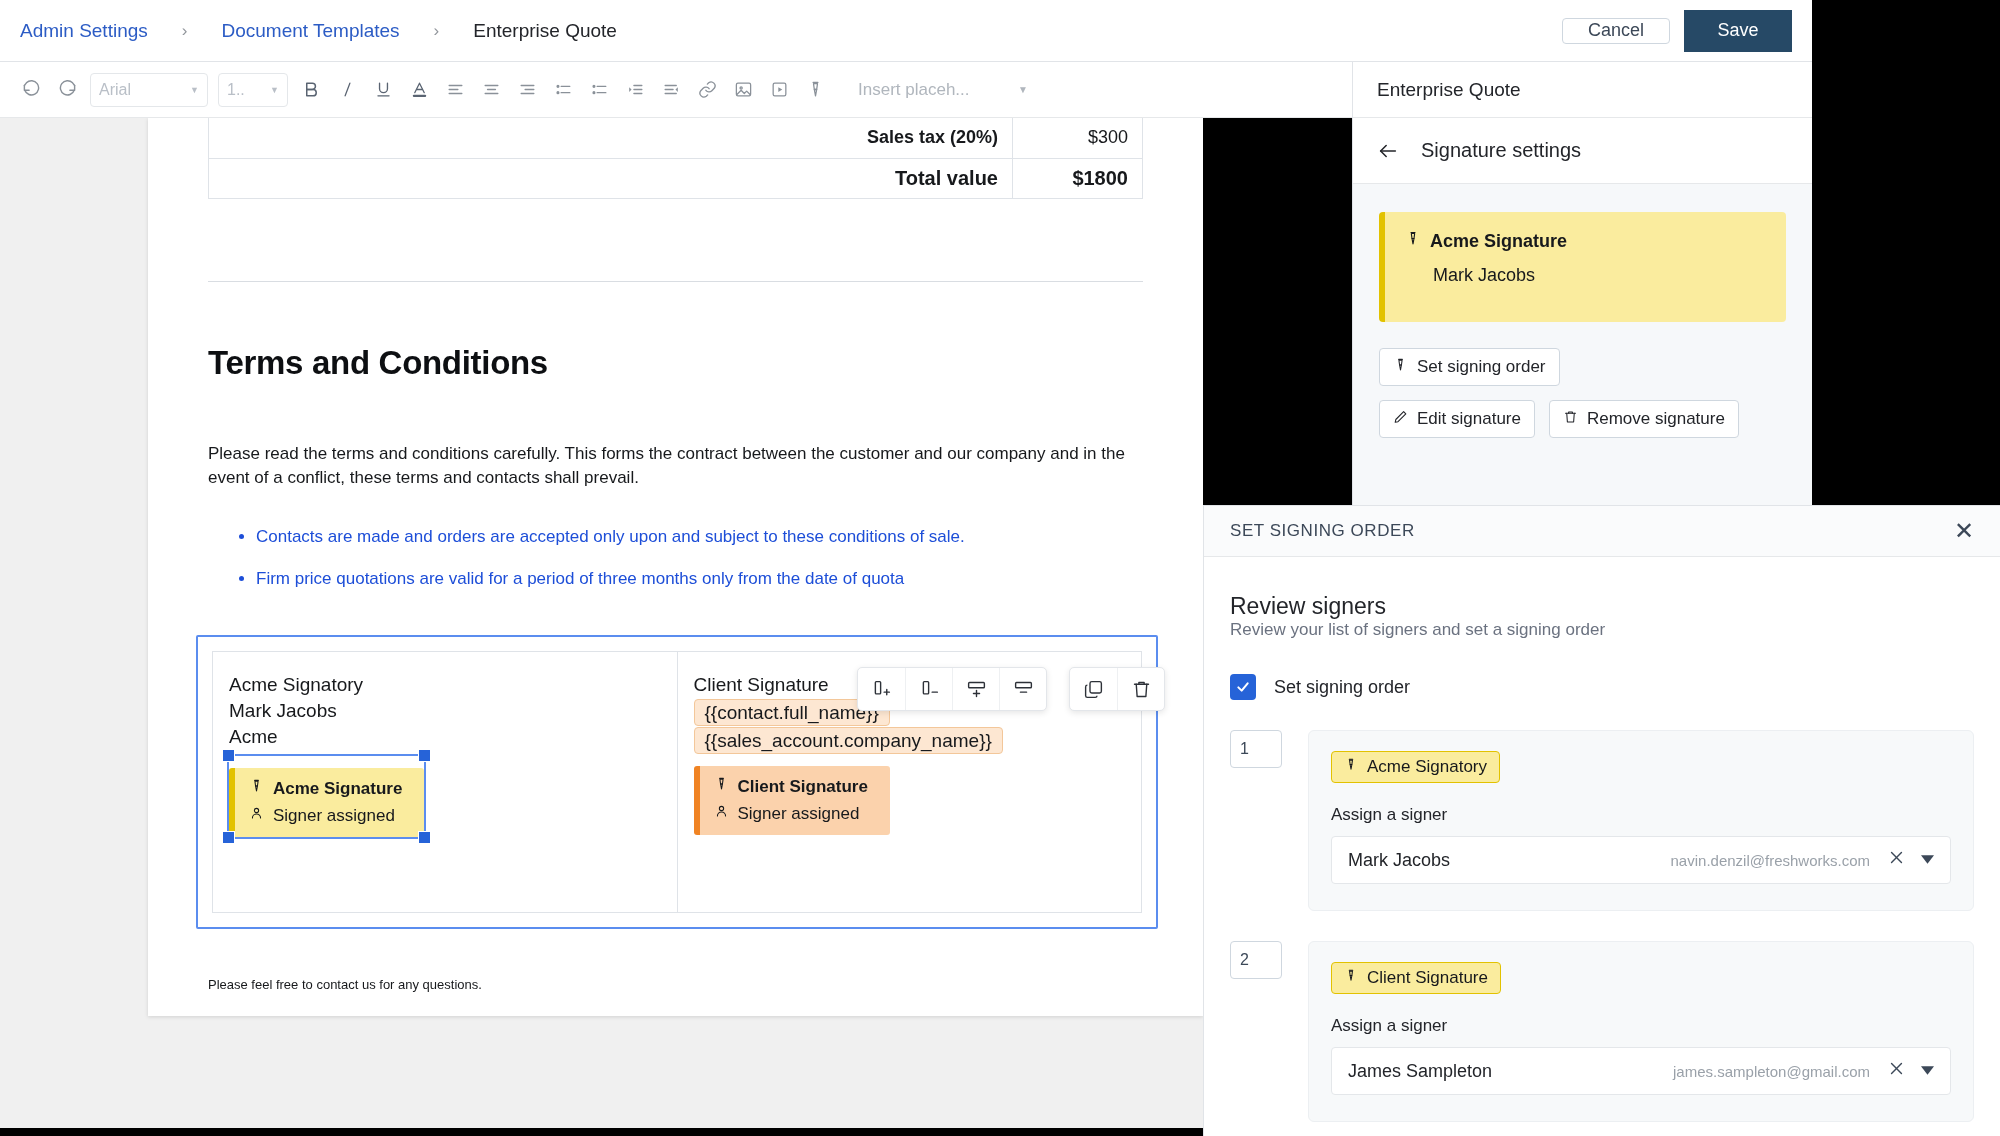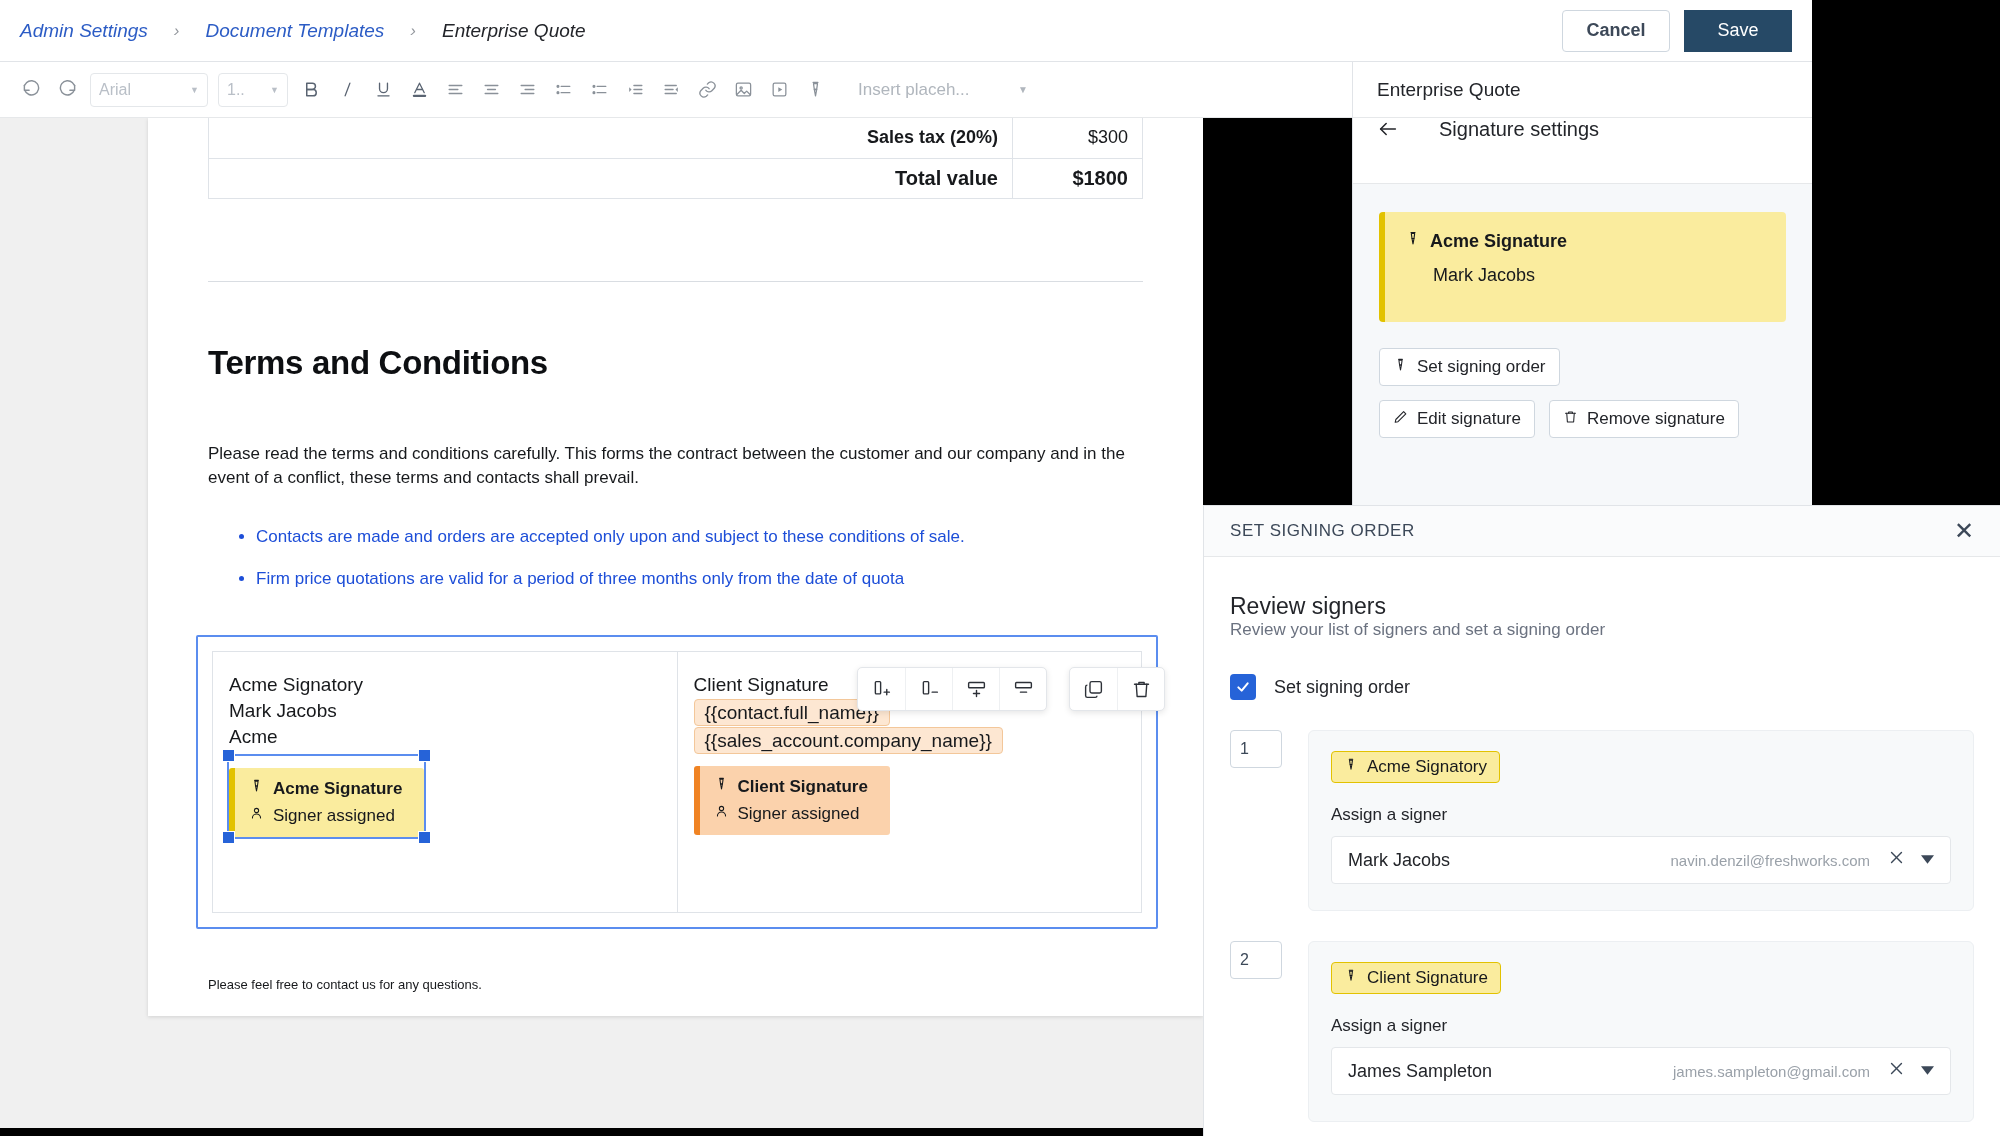--- a/index.html
+++ b/index.html
@@ -10,29 +10,29 @@
     overflow: hidden;
   }
   #app { position: relative; width: 2000px; height: 1136px; background:#000; }
 
   
   .topbar {
     position: absolute; left:0; top:0; width:1812px; height:62px;
     background:#fff; border-bottom:1px solid #e1e4e8;
     display:flex; align-items:center; padding:0 20px;
   }
-  .crumbs { display:flex; align-items:center; gap:8px; font-size:19px;font-style:italic; }
+  .crumbs { display:flex; align-items:center; gap:16px; font-size:19px; }
   .crumb-link { color:#2c5cc5; cursor:pointer; white-space:nowrap; }
   .crumb-sep { color:#92969c; margin:0 18px; font-size:17px; }
   .crumb-current { color:#23252a; white-space:nowrap; }
   .topbar-actions { margin-left:auto; display:flex; gap:14px; align-items:center; }
   .btn-cancel {
-    height:42px; min-width:108px; padding:0 22px; background:#fff;
+    height:26px; min-width:108px; padding:0 22px; background:#fff;
     border:1px solid #cfd7df; border-radius:4px; color:#3c4858;
-    font-size:18px; cursor:pointer; font-family:inherit;font-weight:bold;
+    font-size:18px; cursor:pointer; font-family:inherit;
   }
   .btn-save {
     height:42px; min-width:108px; padding:0 26px; background:#264966;
     border:1px solid #264966; border-radius:0; color:#fff;
     font-size:18px; cursor:pointer; font-family:inherit;
   }
 
   
   .toolbar {
     position:absolute; left:0; top:62px; width:1352px; height:56px;
@@ -131,21 +131,21 @@
   .rpanel {
     position:absolute; left:1352px; top:62px; width:460px; height:443px;
     background:#f6f8fa; border-left:1px solid #e1e4e8;
   }
   .rp-title {
     height:56px; background:#fff; border-bottom:1px solid #e6e8ea;
     display:flex; align-items:center; padding:0 24px; font-size:19px; color:#23252a;
   }
   .rp-sub {
     height:66px; background:#fff; border-bottom:1px solid #e6e8ea;
-    display:flex; align-items:flex-start; padding:0 24px; gap:40px;
+    display:flex; align-items:center; padding:0 24px; gap:22px;
     font-size:20px; color:#23252a;
   }
   .rp-back { cursor:pointer; display:flex; align-items:center; color:#23252a; }
   .rp-body { padding:28px 26px; }
   .sigcard {
     background:#faec9e; border-left:6px solid #e2c200; border-radius:4px;
     padding:18px 20px; height:110px;
   }
   .sigcard .r1 { display:flex; align-items:center; gap:9px; font-weight:bold; font-size:18px; color:#17191c; }
   .sigcard .r2 { margin-top:13px; font-size:18px; color:#17191c; padding-left:28px;}

